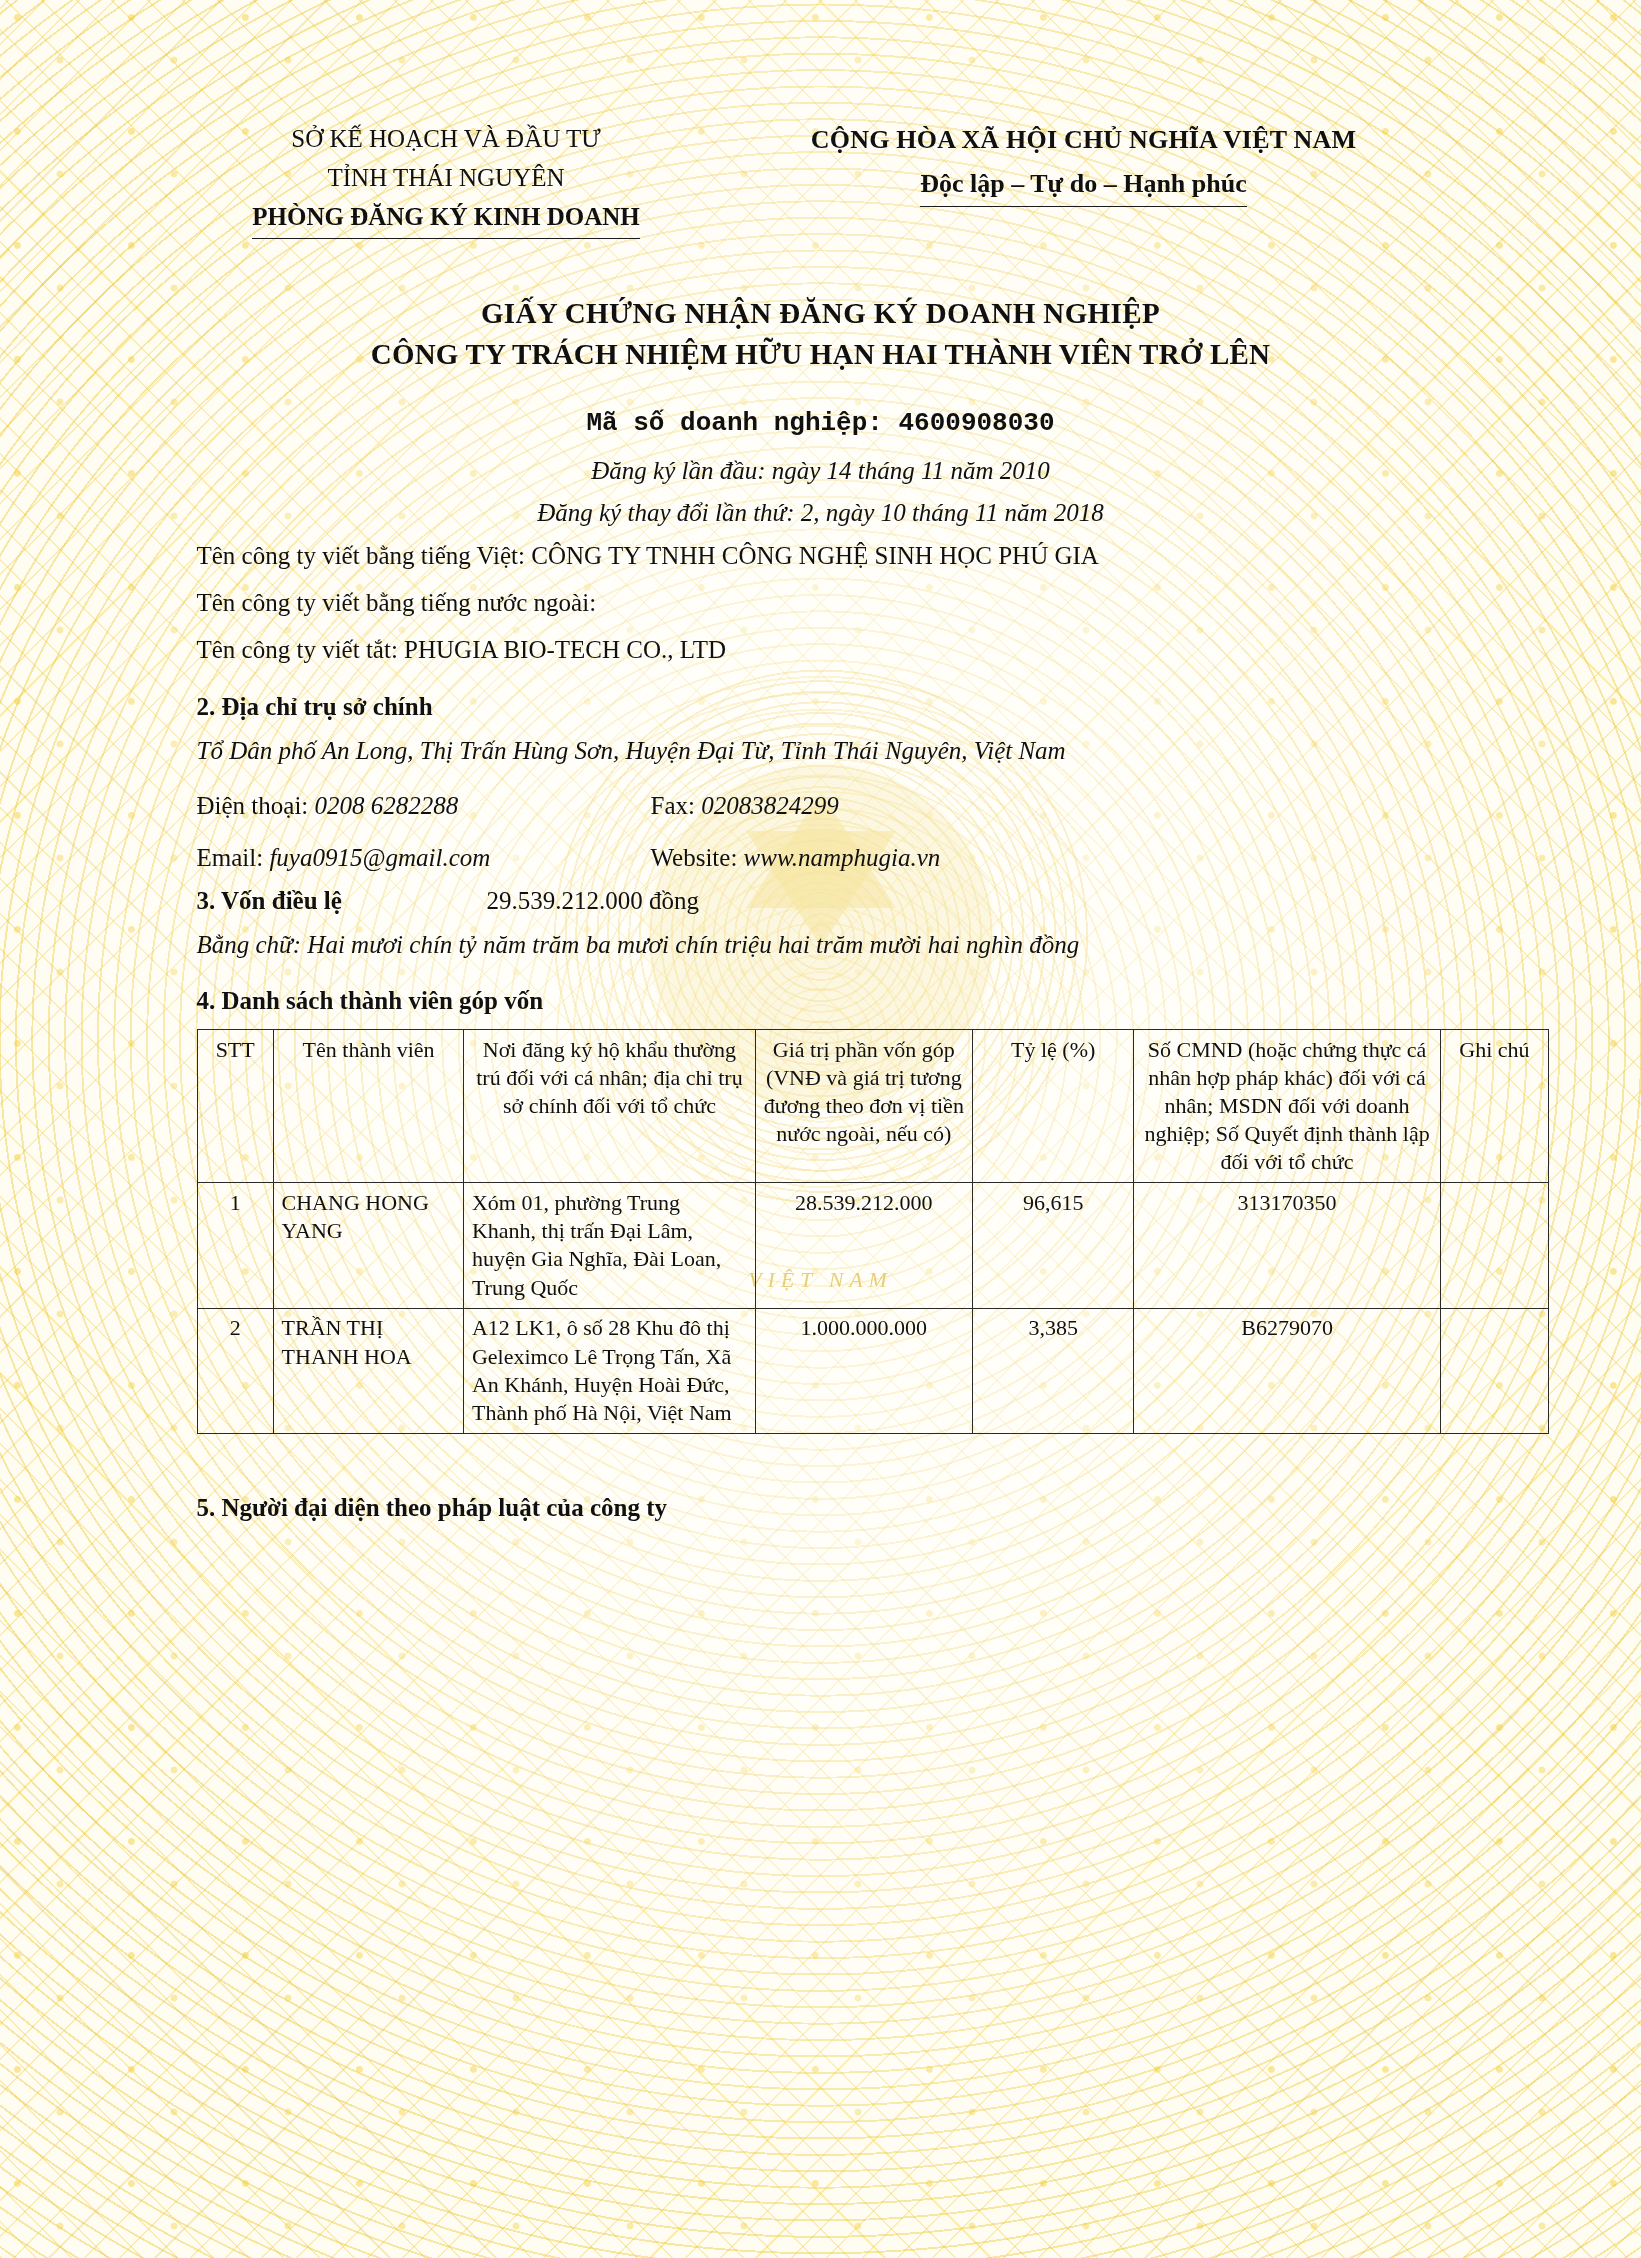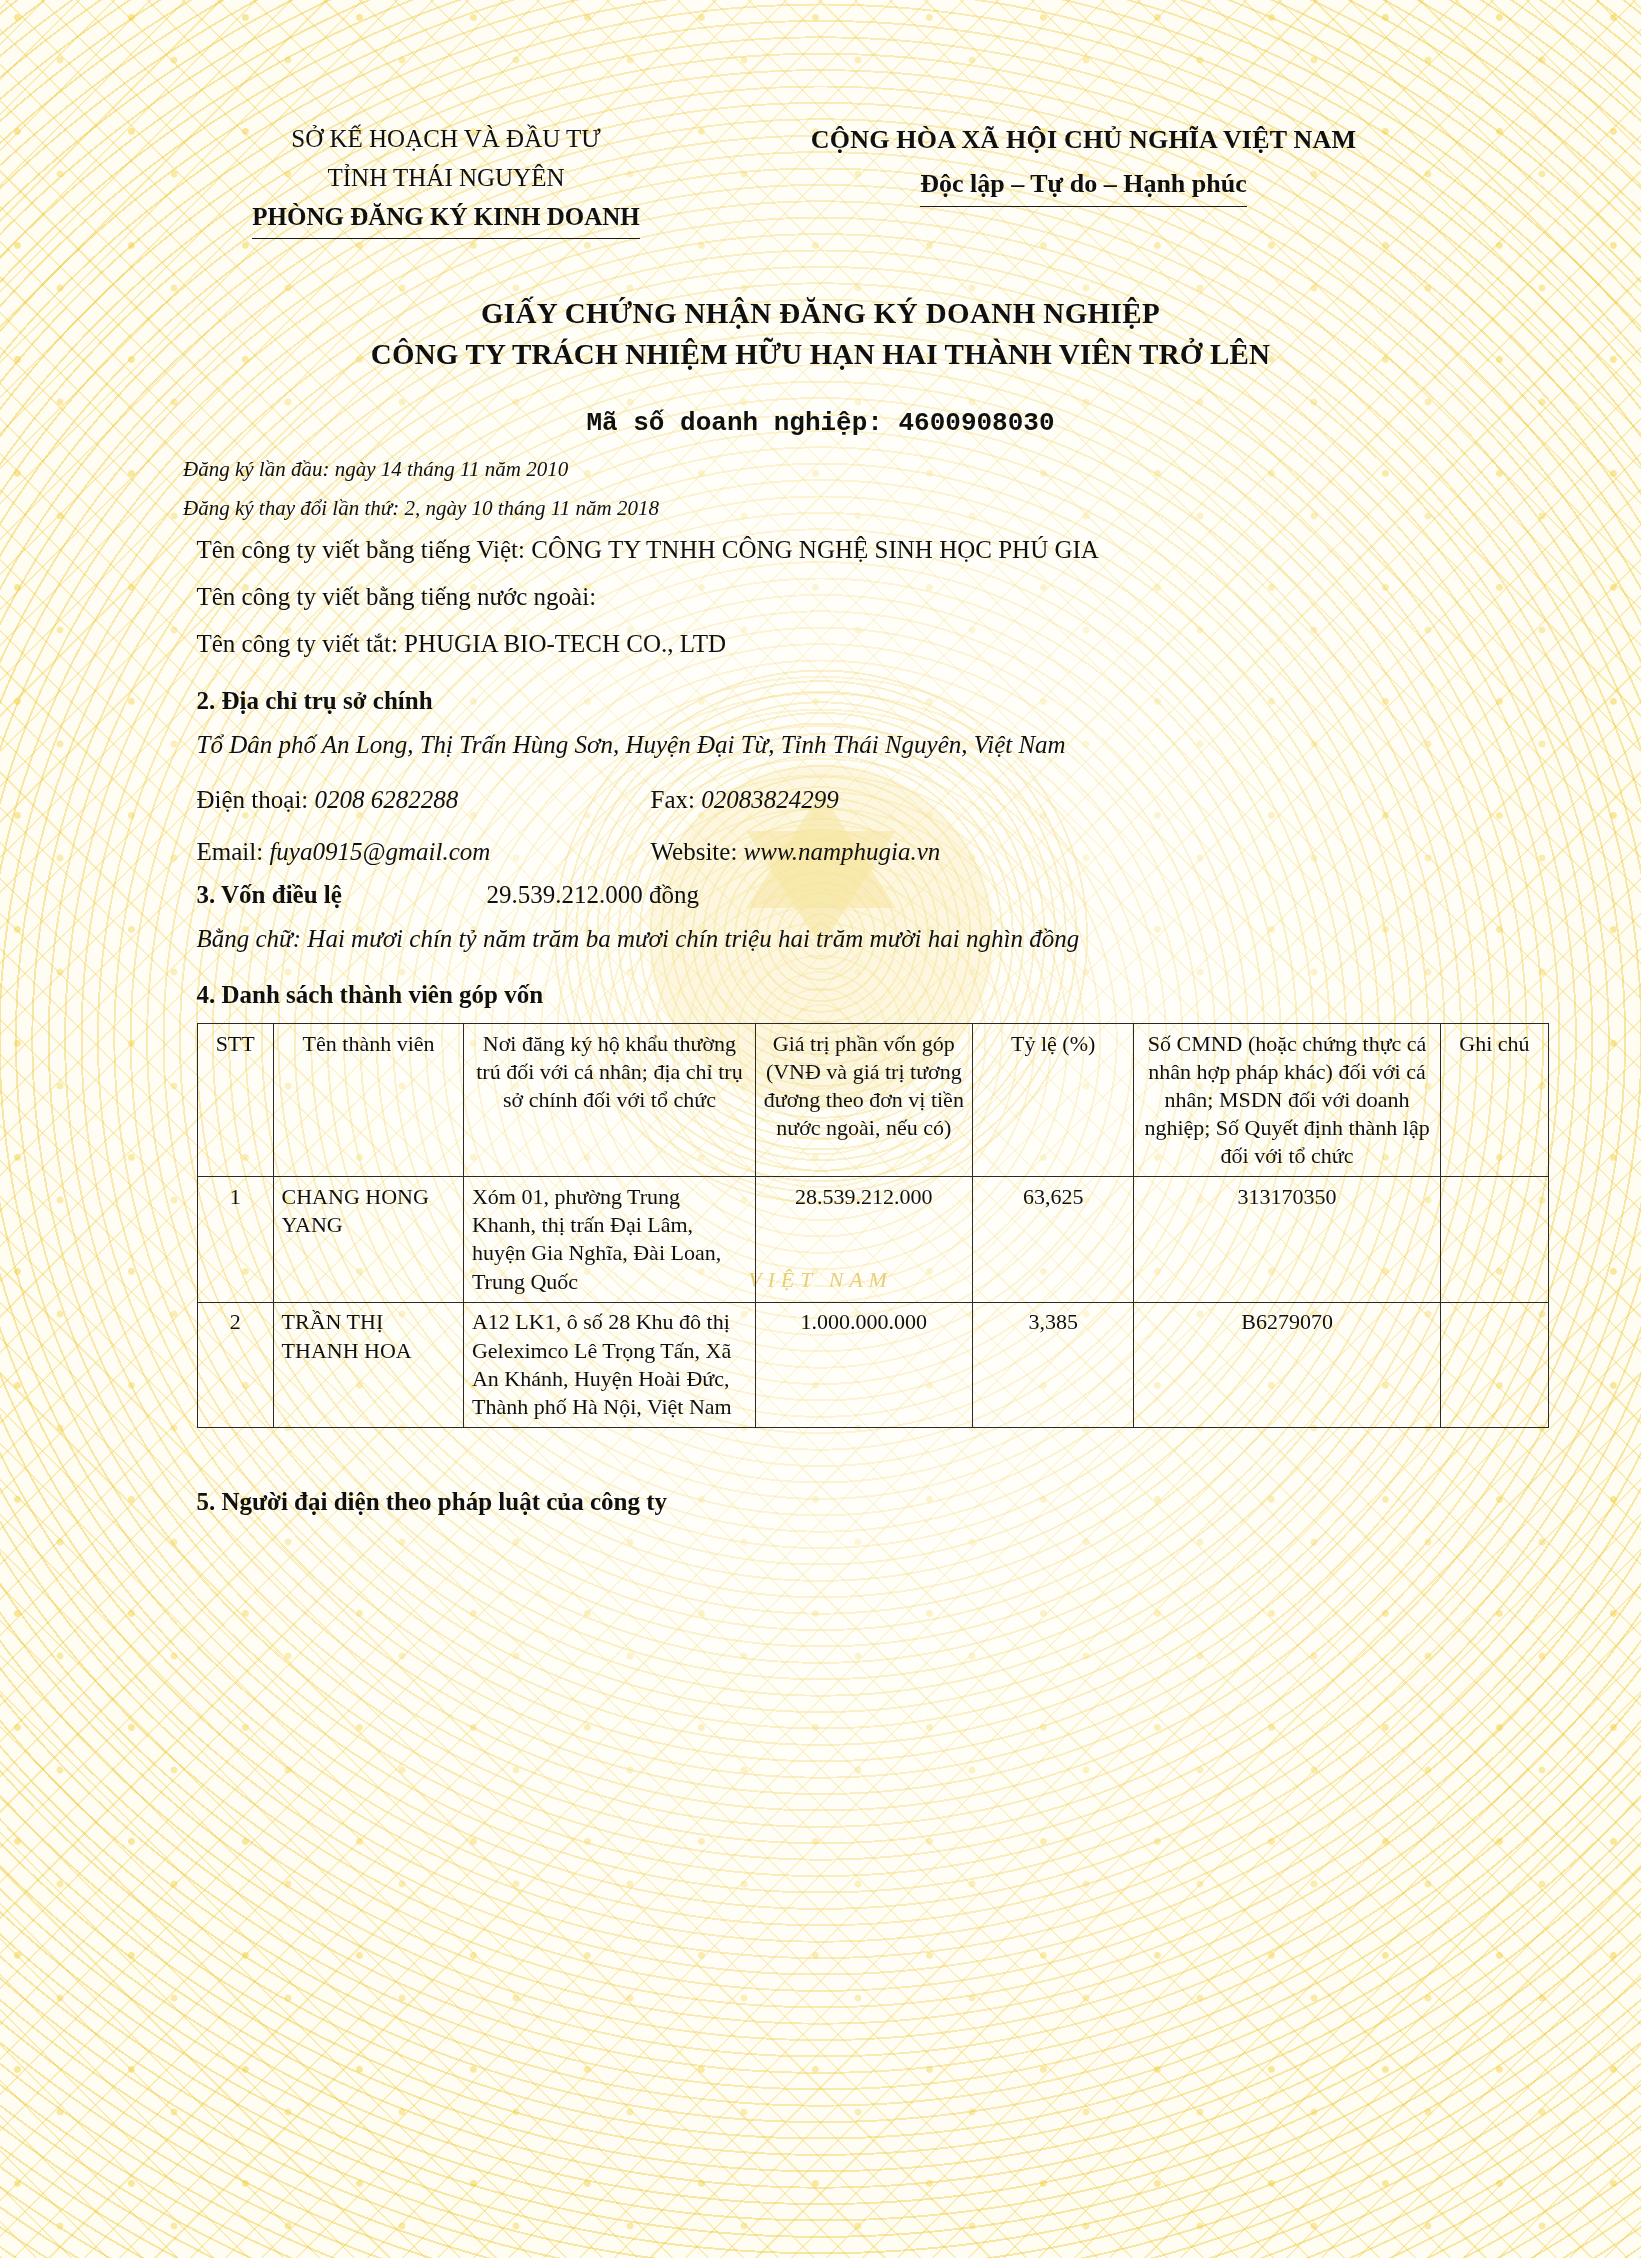--- a/index.html
+++ b/index.html
@@ -149,21 +149,22 @@
     letter-spacing: 0.2px;
   }
   .code-line {
     text-align: center;
     font-size: 26px;
     font-weight: bold;
     margin-top: 37px;
     font-family: Liberation Mono, monospace;
   }
   .reg-line {
-    font-size: 21px;
+    text-align: center;
+    font-size: 25px;
     font-style: italic;
     margin-top: 19.3px;
   }
   .reg-line.second { margin-top: 13.5px; }
 
   .section-h {
     font-size: 25px;
     font-weight: bold;
     margin-top: 39px;
     padding-left: 13.5px;
@@ -323,21 +324,21 @@
           <th class="c-id">Số CMND (hoặc chứng thực cá nhân hợp pháp khác) đối với cá nhân; MSDN đối với doanh nghiệp; Số Quyết định thành lập đối với tổ chức</th>
           <th class="c-note">Ghi chú</th>
         </tr>
       </thead>
       <tbody>
         <tr>
           <td class="c-stt">1</td>
           <td class="c-name">CHANG HONG YANG</td>
           <td class="c-addr">Xóm 01, phường Trung Khanh, thị trấn Đại Lâm, huyện Gia Nghĩa, Đài Loan, Trung Quốc</td>
           <td class="c-value">28.539.212.000</td>
-          <td class="c-rate">63,625</td>
+          <td class="c-rate">96,615</td>
           <td class="c-id">313170350</td>
           <td class="c-note"></td>
         </tr>
         <tr>
           <td class="c-stt">2</td>
           <td class="c-name">TRẦN THỊ THANH HOA</td>
           <td class="c-addr">A12 LK1, ô số 28 Khu đô thị Geleximco Lê Trọng Tấn, Xã An Khánh, Huyện Hoài Đức, Thành phố Hà Nội, Việt Nam</td>
           <td class="c-value">1.000.000.000</td>
           <td class="c-rate">3,385</td>
           <td class="c-id">B6279070</td>

